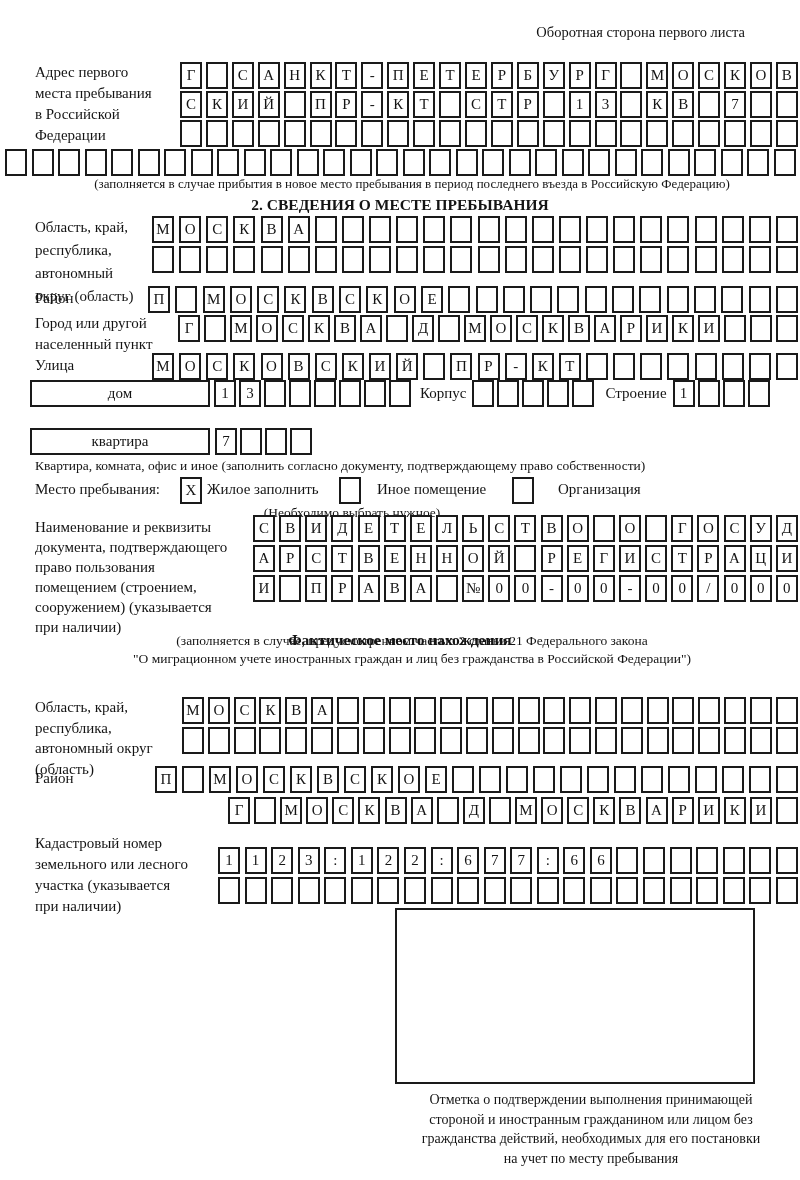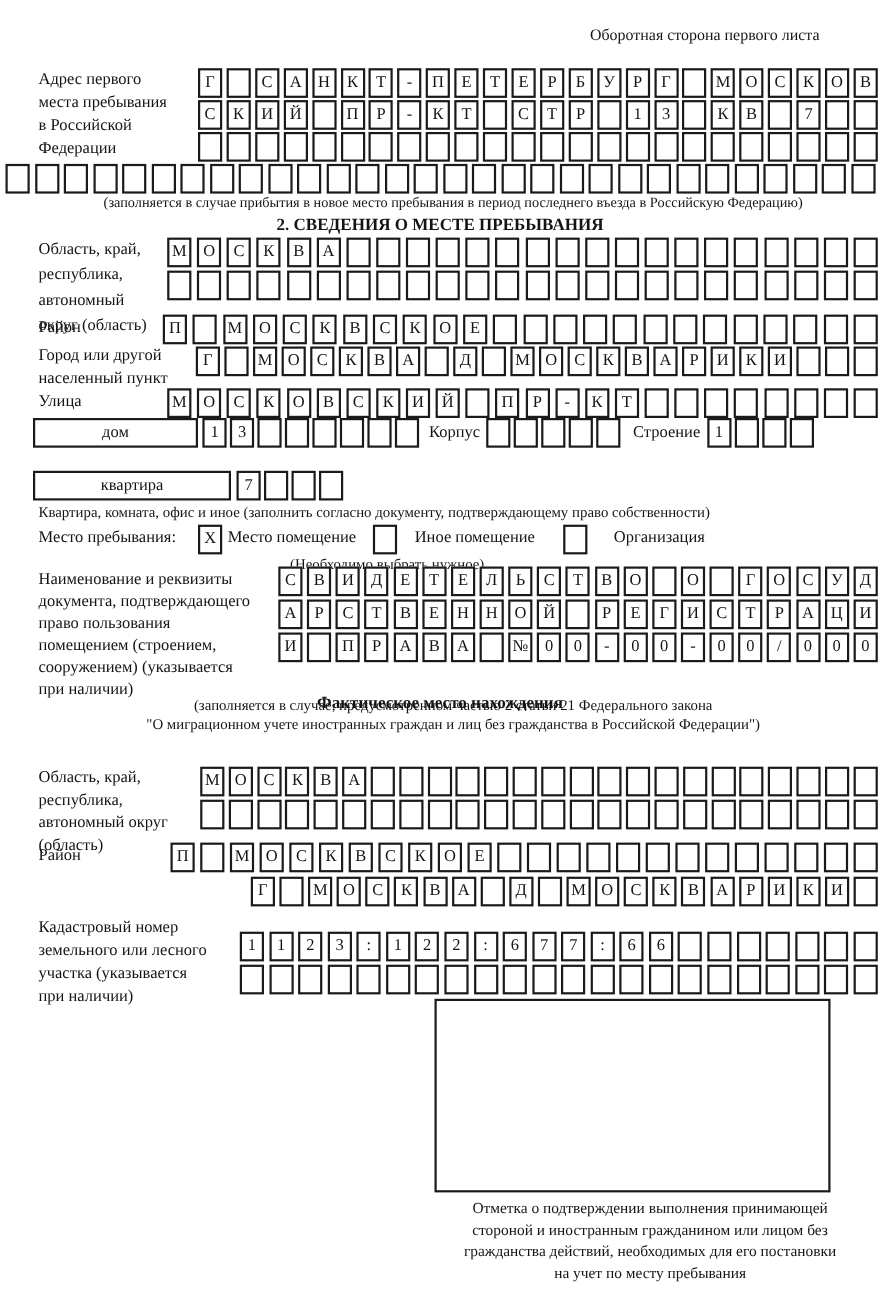--- a/index.html
+++ b/index.html
@@ -281,21 +281,21 @@
       <span class="cb"></span>
       <span class="cb"></span>
       <span class="cb"></span>
       <span class="cb"></span>
       <span class="cb"></span>
       <span class="cb"></span>
       <span class="cb"></span>
     </div>
 
   <div class="abs flexrow" style="left:30px;top:380px;width:750px">
-    <div class="labelbox" style="width:150px">
+    <div class="labelbox" style="width:180px">
       <span>дом</span>
     </div>
     <div class="sub" style="margin-left:4px">
         <span class="cb">1</span>
         <span class="cb">3</span>
         <span class="cb"></span>
         <span class="cb"></span>
         <span class="cb"></span>
         <span class="cb"></span>
         <span class="cb"></span>
@@ -327,21 +327,21 @@
         <span class="cb"></span>
         <span class="cb"></span>
         <span class="cb"></span>
       </div>
   </div>
   <div class="abs" style="left:35px;top:458px;font-size:13.5px">Квартира, комната, офис и иное (заполнить согласно документу, подтверждающему право собственности)</div>
 
   <div class="abs" style="left:35px;top:477px;width:740px;height:28px">
     <span class="inl abs" style="left:0;top:4px">Место пребывания:</span>
     <span class="cb abs" style="left:145px;top:0">X</span>
-    <span class="inl abs" style="left:172px;top:4px">Место помещение</span>
+    <span class="inl abs" style="left:172px;top:4px">Жилое заполнить</span>
     <span class="cb abs" style="left:304px;top:0"></span>
     <span class="inl abs" style="left:342px;top:4px">Иное помещение</span>
     <span class="cb abs" style="left:477px;top:0"></span>
     <span class="inl abs" style="left:523px;top:4px">Организация</span>
   </div>
   <div class="abs cap" style="left:165px;top:505px;width:350px;font-size:13.5px">(Необходимо выбрать нужное)</div>
 
   <div class="abs lbl" style="left:35px;top:517px;width:205px;line-height:20px">Наименование и реквизиты
 документа, подтверждающего
 право пользования

